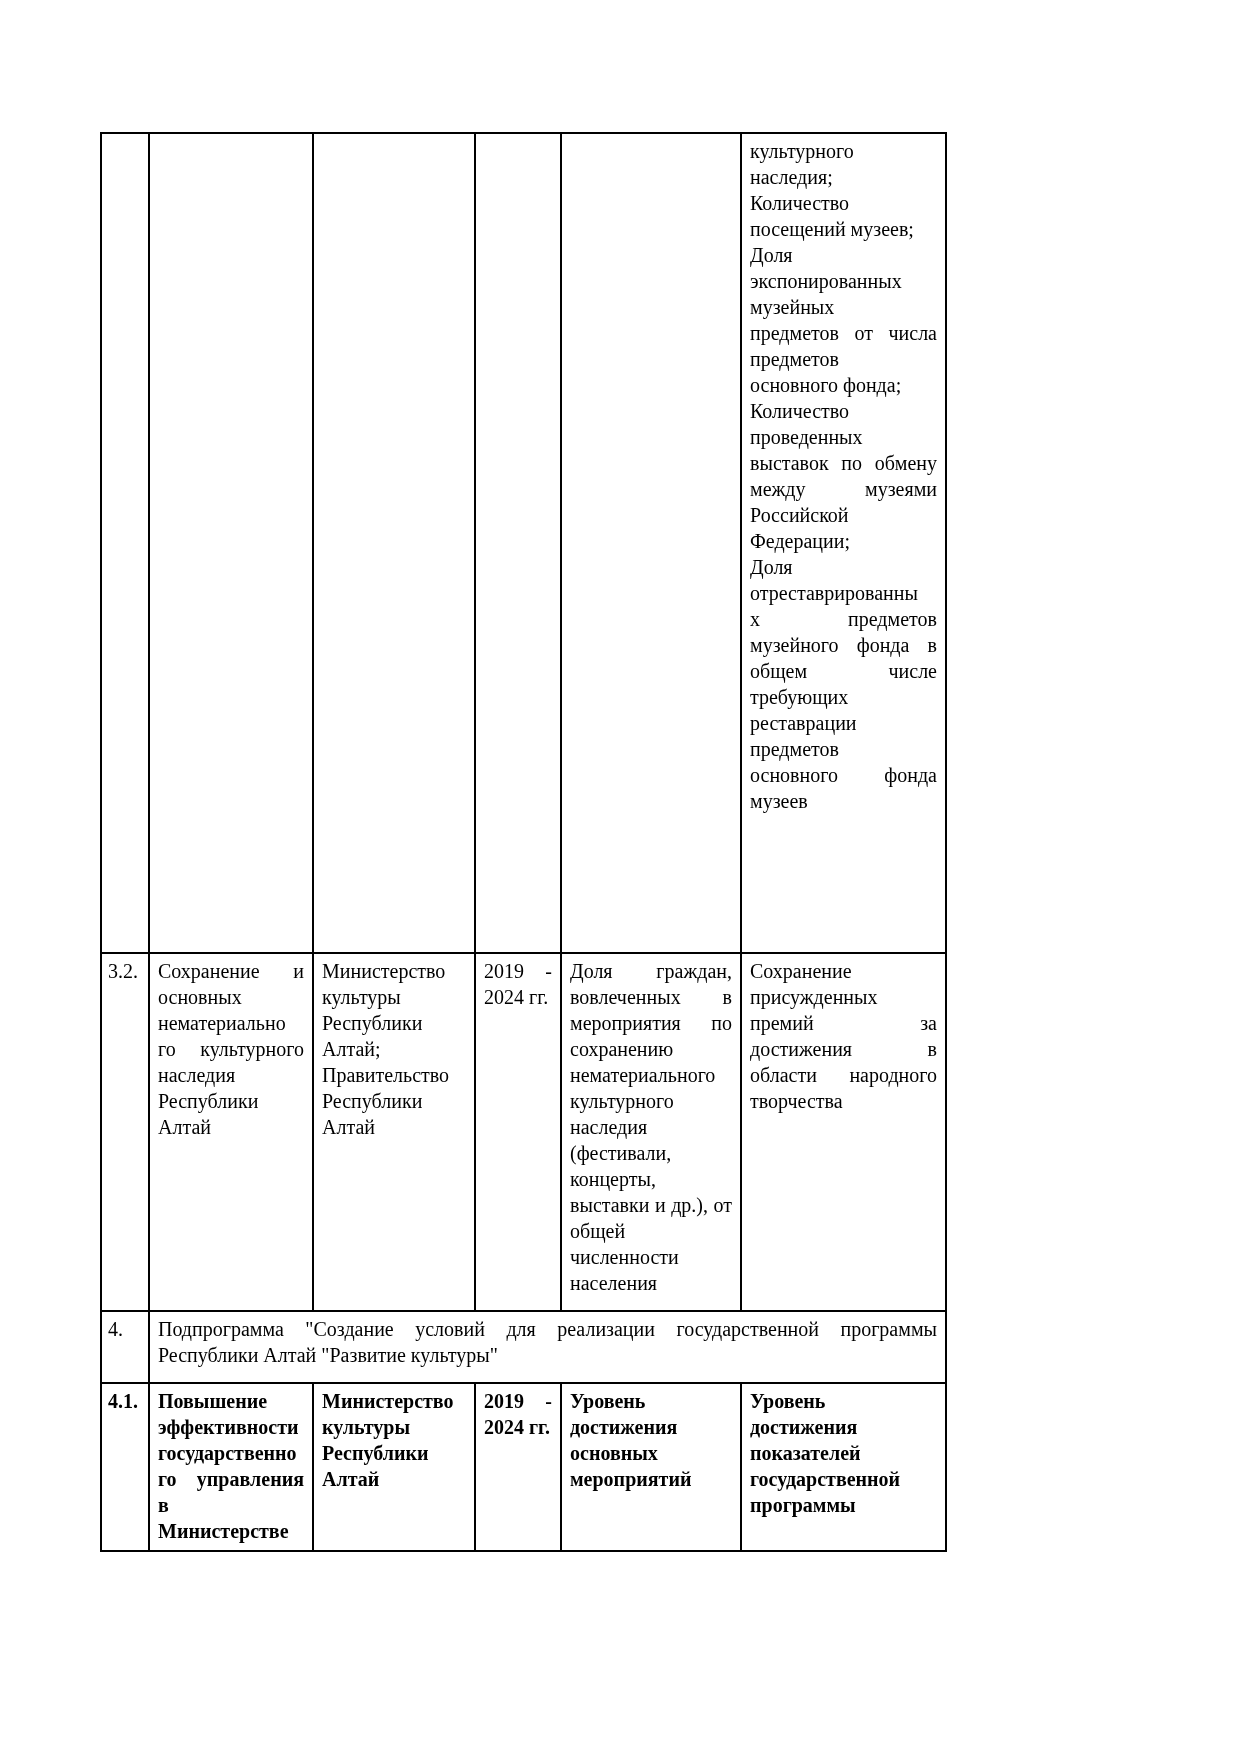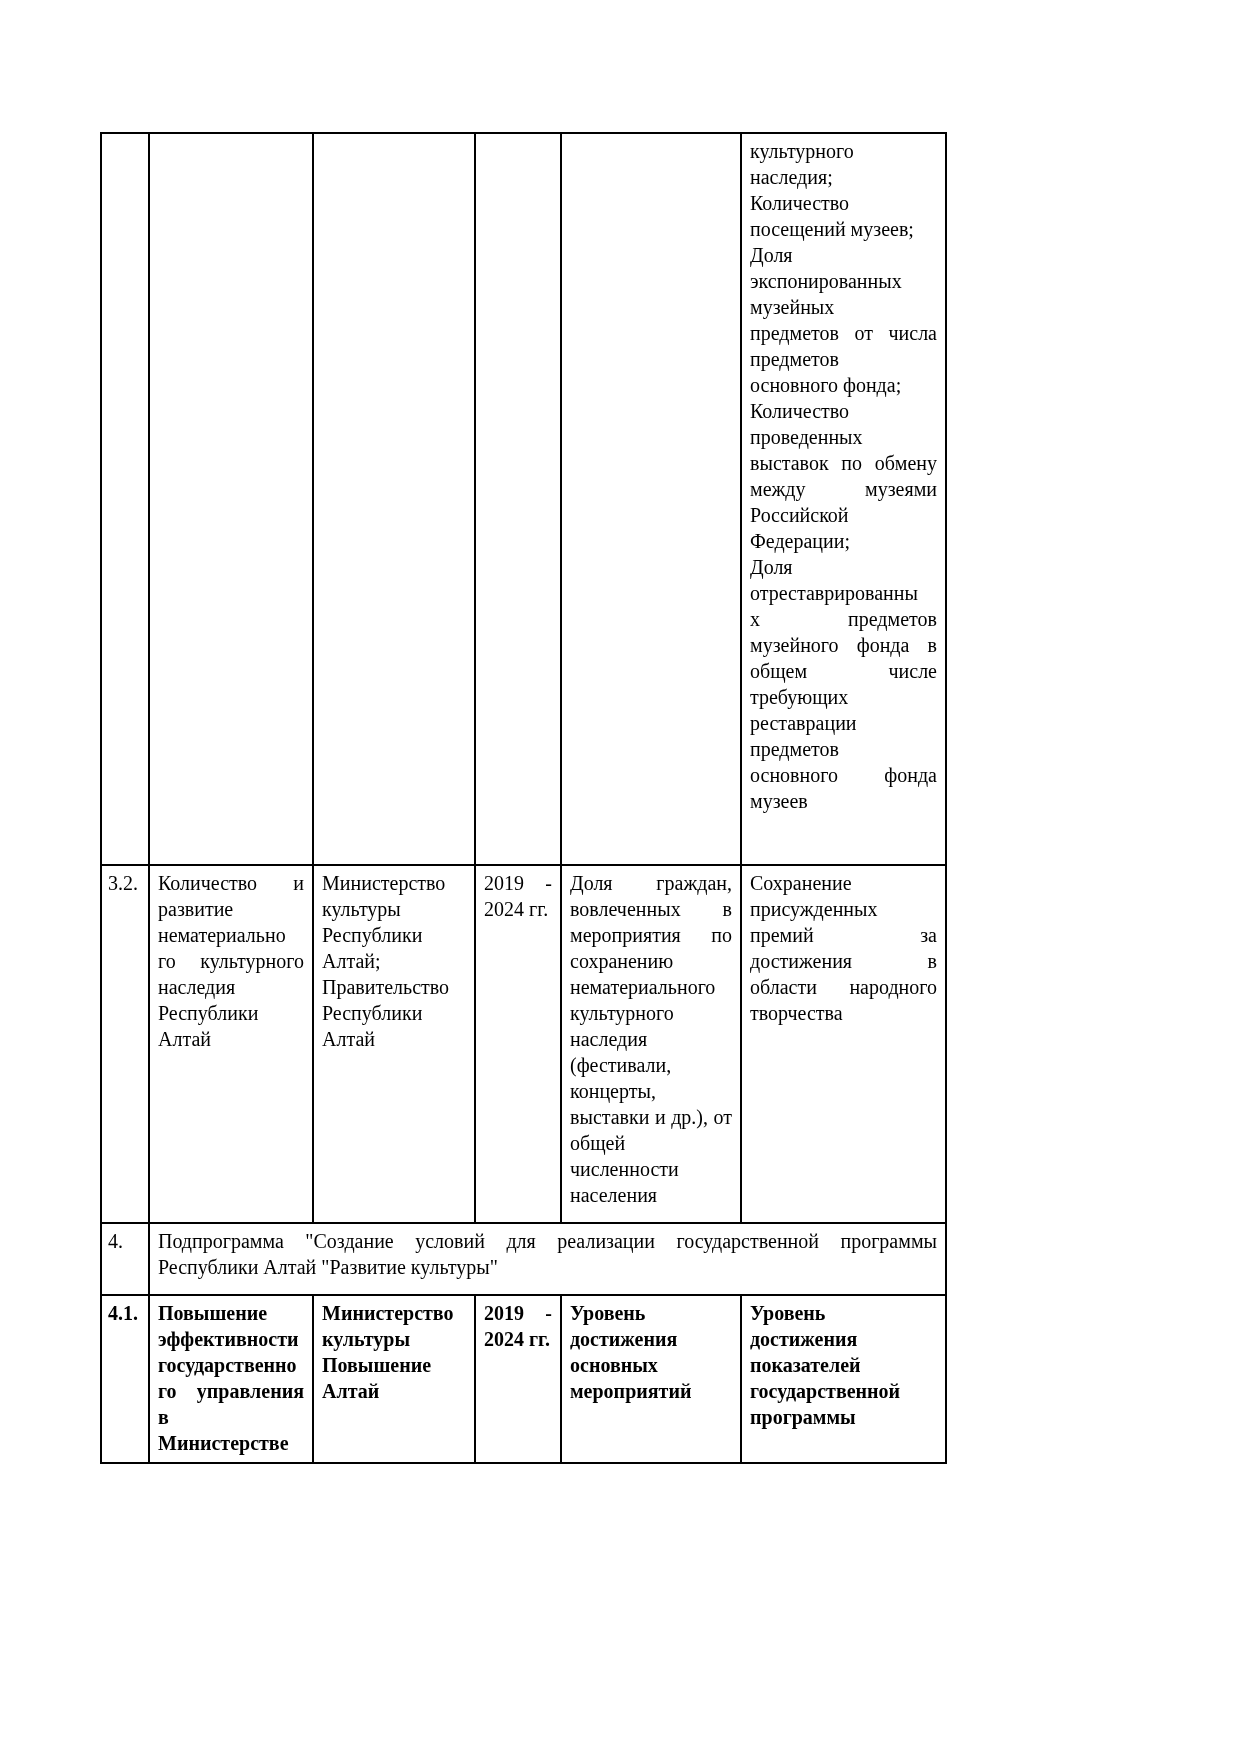--- a/index.html
+++ b/index.html
@@ -35,21 +35,21 @@
     vertical-align: top;
     padding: 4px 8px 6px 8px;
     font-size: 20px;
     line-height: 26px;
     white-space: pre-wrap;
     text-align: justify;
     overflow: hidden;
   }
   td.c-num { text-align: left; padding-left: 6px; padding-right: 12px; }
 
-  tr.row-cont   { height: 732px; }
+  tr.row-cont   { height: 820px; }
   tr.row-3-2    { height: 358px; }
   tr.row-4      { height: 72px;  }
   tr.row-4-1    { height: 166px; font-weight: bold; }
 </style>
 </head>
 <body>
 
 <div class="page">
   <table class="doc-table">
     <colgroup>
@@ -74,39 +74,39 @@
 предметов от числа предметов
 основного фонда;
 Количество проведенных выставок по обмену между музеями Российской Федерации;
 Доля отреставрированны
 х предметов музейного фонда в общем числе требующих реставрации предметов
 основного фонда музеев</td>
       </tr>
 
       <tr class="row-3-2">
         <td class="c-num">3.2.</td>
-        <td>Количество и развитие нематериально
+        <td>Сохранение и основных нематериально
 го культурного наследия Республики Алтай</td>
         <td>Министерство культуры Республики Алтай;
 Правительство Республики Алтай</td>
         <td>2019 - 2024 гг.</td>
         <td>Доля граждан, вовлеченных в мероприятия по сохранению нематериального культурного наследия (фестивали, концерты, выставки и др.), от общей численности населения</td>
         <td>Сохранение присужденных премий за достижения в области народного творчества</td>
       </tr>
 
       <tr class="row-4">
         <td class="c-num">4.</td>
         <td colspan="5">Подпрограмма "Создание условий для реализации государственной программы Республики Алтай "Развитие культуры"</td>
       </tr>
 
       <tr class="row-4-1">
         <td class="c-num">4.1.</td>
         <td>Повышение эффективности государственно
 го управления в Министерстве</td>
-        <td>Министерство культуры Повышение Алтай</td>
+        <td>Министерство культуры Республики Алтай</td>
         <td>2019 - 2024 гг.</td>
         <td>Уровень
 достижения
 основных
 мероприятий</td>
         <td>Уровень
 достижения
 показателей
 государственной
 программы</td>

